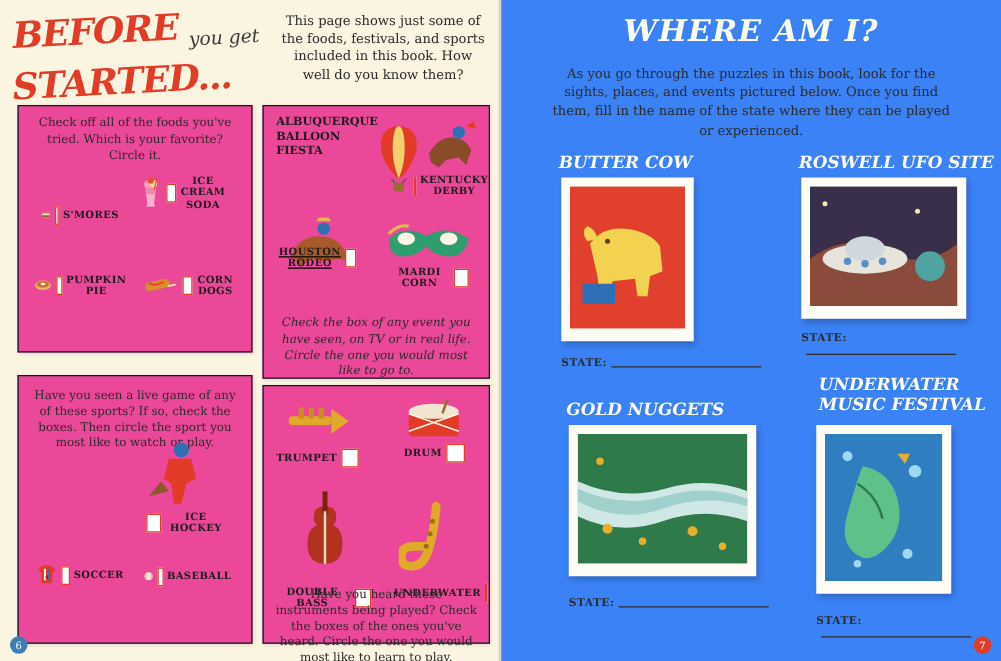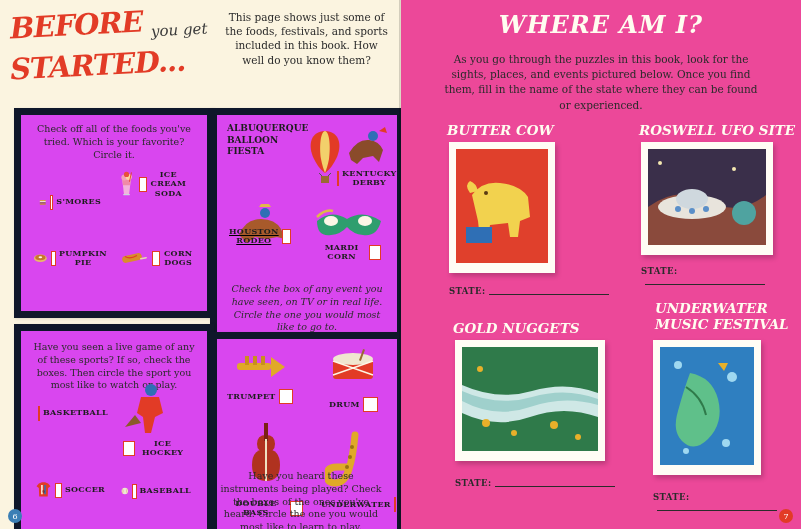--- a/index.html
+++ b/index.html
@@ -3,41 +3,41 @@
 <meta charset="utf-8">
 <style>
   html,body{margin:0;padding:0;}
   body{
     width:801px;height:529px;overflow:hidden;
     font-family:"Liberation Sans", sans-serif;
     background:#fdf6e3;
   }
   .spread{position:relative;width:801px;height:529px;display:flex;}
   .page-left{position:relative;width:401px;height:529px;background:#fbf4e0;}
-  .page-right{position:relative;width:400px;height:529px;background:#ec4899;}
+  .page-right{position:relative;width:400px;height:529px;background:#3b82f6;}
   .gutter{position:absolute;left:399px;top:0;width:4px;height:529px;
      background:linear-gradient(90deg,rgba(0,0,0,.18),rgba(0,0,0,.02));}
 
   
   .hdr{position:absolute;left:10px;top:8px;width:210px;}
   .hdr .l1{font-family:"DejaVu Serif",serif;font-weight:bold;font-style:italic;
       font-size:29px;color:#e23b26;letter-spacing:-1px;transform:rotate(-3deg);
       display:inline-block;}
   .hdr .small{font-family:"DejaVu Serif",serif;font-size:15px;color:#3b3b3b;
       font-style:italic;display:inline-block;transform:rotate(-3deg);margin-left:4px;}
   .hdr .l2{font-family:"DejaVu Serif",serif;font-weight:bold;font-style:italic;
       font-size:29px;color:#e23b26;letter-spacing:-1px;transform:rotate(-3deg);
       display:inline-block;margin-top:6px;}
   .intro{position:absolute;left:224px;top:10px;width:165px;
       font-family:"DejaVu Serif",serif;font-size:10.5px;line-height:1.35;
       color:#2b2b2b;text-align:center;}
 
   
-  .card{position:absolute;background:#d946ef;border:7px solid #0f172a;
-     box-shadow:1px 1px 3px rgba(0,0,0,.12);margin-top:24px;}
+  .card{position:absolute;background:#ec4899;border:1px solid #0f172a;
+     box-shadow:1px 1px 3px rgba(0,0,0,.12);}
   .card .q{font-family:"DejaVu Serif",serif;font-size:9.5px;line-height:1.35;
      color:#2b2b2b;text-align:center;}
   .cA{left:14px;top:84px;width:186px;height:196px;}
   .cB{left:210px;top:84px;width:180px;height:217px;}
   .cC{left:14px;top:300px;width:186px;height:213px;}
   .cD{left:210px;top:308px;width:180px;height:205px;}
 
   .chk{width:13px;height:13px;border:1.6px solid #e23b26;background:#fff;}
   .lbl{font-family:"DejaVu Serif",serif;font-weight:bold;font-size:8px;
      color:#1d1d1d;text-align:center;line-height:1.15;letter-spacing:.3px;}
@@ -173,28 +173,20 @@
         <div class="lbl">MARDI CORN</div>
         <div class="chk"></div>
       </div>
 
       <div class="q" style="position:absolute;left:10px;top:168px;width:160px;font-style:italic;">Check the box of any event you have seen, on TV or in real life. Circle the one you would most like to go to.</div>
     </div>
 
     <div class="card cC">
       <div class="q" style="position:absolute;left:12px;top:10px;width:162px;">Have you seen a live game of any of these sports? If so, check the boxes. Then circle the sport you most like to watch or play.</div>
 
-      <div class="item" style="left:14px;top:62px;width:70px;">
-        <svg width="40" height="40" viewBox="0 0 40 40">
-          <circle cx="20" cy="20" r="16" fill="#e07a2a"></circle>
-          <path d="M4 20h32M20 4v32M8 9q12 11 0 22M32 9q-12 11 0 22" stroke="#6b3a12" stroke-width="1.4" fill="none"></path>
-        </svg>
-        <div class="chk"></div>
-        <div class="lbl">BASKETBALL</div>
-      </div>
 
       <svg style="position:absolute;left:100px;top:50px;" width="56" height="56" viewBox="0 0 56 56">
         <circle cx="30" cy="9" r="6" fill="#2f6fb5"></circle>
         <path d="M20 16 h18 l4 16 -8 4 -4 16 -6 0 -2 -16 -6 -4z" fill="#e23b26"></path>
         <path d="M14 34 l-10 12 16 -4z" fill="#8a5a2a"></path>
       </svg>
       <div class="item" style="left:102px;top:108px;width:64px;">
         <div class="chk"></div>
         <div class="lbl">ICE HOCKEY</div>
       </div>
@@ -232,21 +224,21 @@
         <div class="lbl">TRUMPET</div>
         <div class="chk"></div>
       </div>
 
       <svg style="position:absolute;left:108px;top:8px;" width="56" height="42" viewBox="0 0 56 42">
         <rect x="8" y="12" width="40" height="20" rx="3" fill="#e23b26"></rect>
         <ellipse cx="28" cy="12" rx="20" ry="6" fill="#f0e6cf"></ellipse>
         <path d="M8 14 l40 14M48 14 l-40 14" stroke="#fdf6e6" stroke-width="1.4"></path>
         <rect x="36" y="2" width="2" height="12" fill="#9a6a32" transform="rotate(20 37 8)"></rect>
       </svg>
-      <div class="item" style="left:112px;top:58px;width:54px;">
+      <div class="item" style="left:112px;top:46px;width:54px;">
         <div class="lbl">DRUM</div>
         <div class="chk"></div>
       </div>
 
       <svg style="position:absolute;left:22px;top:84px;" width="54" height="74" viewBox="0 0 54 74">
         <path d="M27 26 q14 0 14 16 q0 16 -14 16 q-14 0 -14 -16 q0 -16 14 -16z" fill="#b0321f"></path>
         <path d="M27 12 q9 0 9 9 q0 8 -9 8 q-9 0 -9 -8 q0 -9 9 -9z" fill="#b0321f"></path>
         <rect x="25" y="0" width="4" height="18" fill="#7a2113"></rect>
         <rect x="26" y="16" width="2" height="42" fill="#f0e0c0"></rect>
       </svg>
@@ -273,21 +265,21 @@
                 font-size:9.5px;line-height:1.35;text-align:center;color:#2b2b2b;">Have you heard these instruments being played? Check the boxes of the ones you've heard. Circle the one you would most like to learn to play.</div>
 
     <div class="pg pgL">6</div>
   </div>
 
   <div class="gutter"></div>
 
   <div class="page-right">
 
     <div class="r-title">WHERE AM I?</div>
-    <div class="r-intro">As you go through the puzzles in this book, look for the sights, places, and events pictured below. Once you find them, fill in the name of the state where they can be found or experienced.</div>
+    <div class="r-intro">As you go through the puzzles in this book, look for the sights, places, and events pictured below. Once you find them, fill in the name of the state where they can be played or experienced.</div>
 
     <div class="cap" style="left:46px;top:122px;">BUTTER COW</div>
     <div class="photo" style="left:48px;top:142px;width:92px;height:114px;">
       <div class="inner">
         <svg width="92" height="114" viewBox="0 0 92 114">
           <rect width="92" height="114" fill="#e0402c"></rect>
           <path d="M16 46 q10 -14 28 -12 q20 2 28 14 l2 20 -10 4 -2 16 -8 0 -2 -14 -18 2 -2 14 -8 0 -2 -18z" fill="#f2d24e"></path>
           <path d="M14 44 q-6 -8 0 -12 q6 2 8 10z" fill="#f2d24e"></path>
           <circle cx="30" cy="44" r="2" fill="#5a3b12"></circle>
           <rect x="10" y="78" width="26" height="16" fill="#2f6fb5"></rect>

